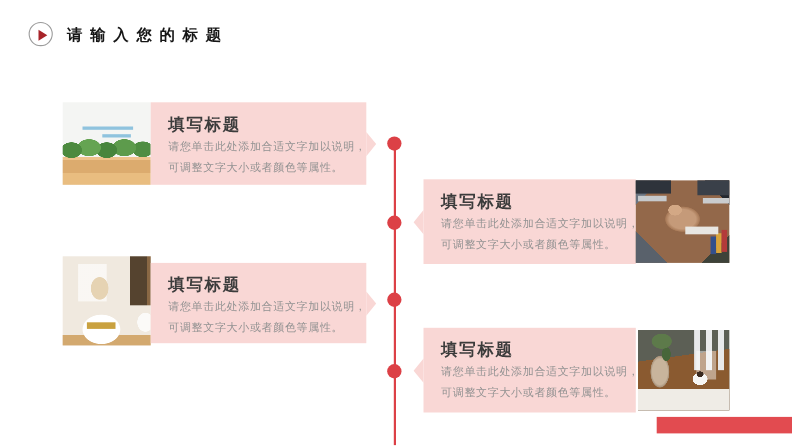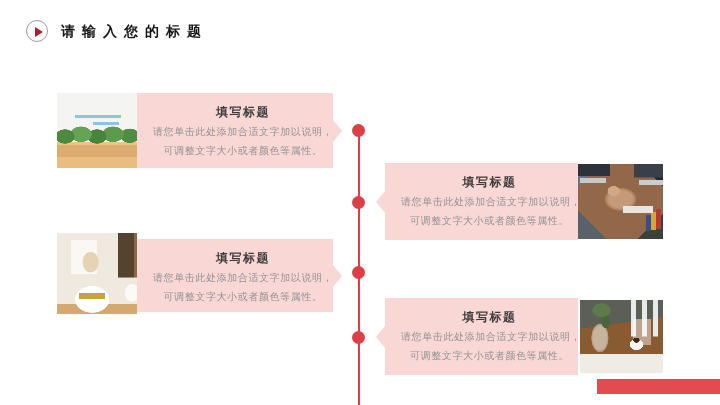--- a/index.html
+++ b/index.html
@@ -1,40 +1,40 @@
 <!DOCTYPE html>
 <html><head>
 <meta charset="utf-8">
 <style>
   * { margin:0; padding:0; box-sizing:border-box; }
   html,body { background:#ffffff; }
   body { font-family:"Liberation Sans","DejaVu Sans",sans-serif; }
 
-  .slide { position:relative; width:720px; height:405px; background:#ffffff; overflow:hidden;text-align:center; }
+  .slide { position:relative; width:720px; height:405px; background:#ffffff; overflow:hidden; }
 
   
   .play-badge { position:absolute; left:26px; top:20px; width:22px; height:22px;
                 border:1px solid #9b9b9b; border-radius:50%; }
   .play-tri { position:absolute; left:8px; top:5.5px; width:0; height:0;
               border-left:8px solid #a8242a; border-top:5px solid transparent; border-bottom:5px solid transparent; }
   .slide-title { position:absolute; left:61px; top:23px; font-size:14px; font-weight:bold;
                  color:#161616; letter-spacing:7px; white-space:nowrap; }
 
   
   .tl-line { position:absolute; left:358px; top:130px; width:2px; height:275px; background:#dc4046; }
   .tl-dot  { position:absolute; left:352px; width:13px; height:13px; border-radius:50%; background:#dc4046; }
   .tl-dot.d1 { top:124px; } .tl-dot.d2 { top:196px; } .tl-dot.d3 { top:266px; } .tl-dot.d4 { top:331px; }
 
   
   .bubble { position:absolute; background:#f9d7d5; }
   .bubble.arrow-right::after { content:""; position:absolute; right:-9px; top:50%; transform:translateY(-50%);
       border-top:11px solid transparent; border-bottom:11px solid transparent; border-left:9px solid #f9d7d5; }
   .bubble.arrow-left::before { content:""; position:absolute; left:-9px; top:50%; transform:translateY(-50%);
       border-top:11px solid transparent; border-bottom:11px solid transparent; border-right:9px solid #f9d7d5; }
-  .bub-title { margin:11px 0 0 16px; font-size:12px; font-weight:bold; color:#3c3c3c; letter-spacing:1.5px; }
+  .bub-title { margin:11px 0 0 16px; font-size:15px; font-weight:bold; color:#3c3c3c; letter-spacing:1.5px; }
   .bub-line  { margin:0 0 0 16px; font-size:10px; color:#929292; line-height:19px; letter-spacing:0.6px; white-space:nowrap; }
   .bub-line:nth-of-type(2) { margin-top:1px; }
 
   .b1-bubble { left:137px; top:93px;  width:196px; height:75px; }
   .b2-bubble { left:385px; top:163px; width:193px; height:77px; }
   .b3-bubble { left:137px; top:239px; width:196px; height:73px; }
   .b4-bubble { left:385px; top:298px; width:193px; height:77px; }
 
   
   .photo { position:absolute; }

